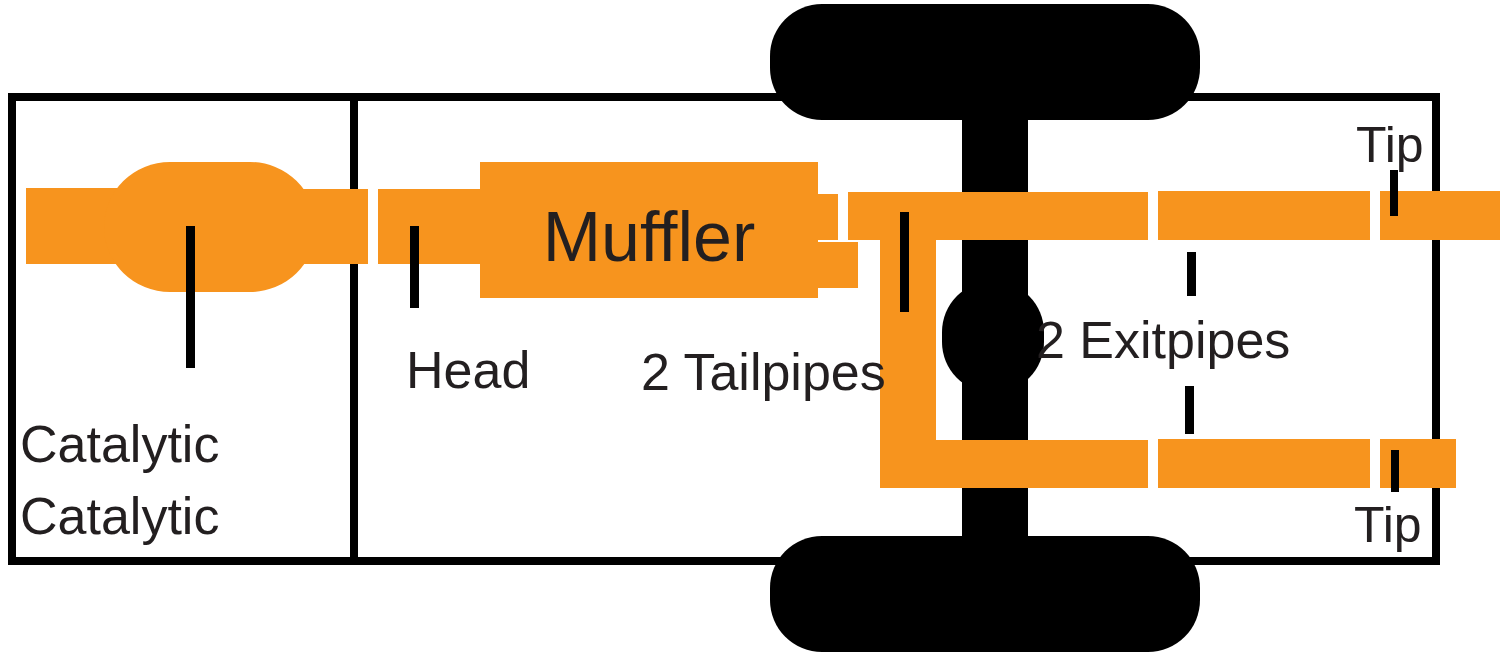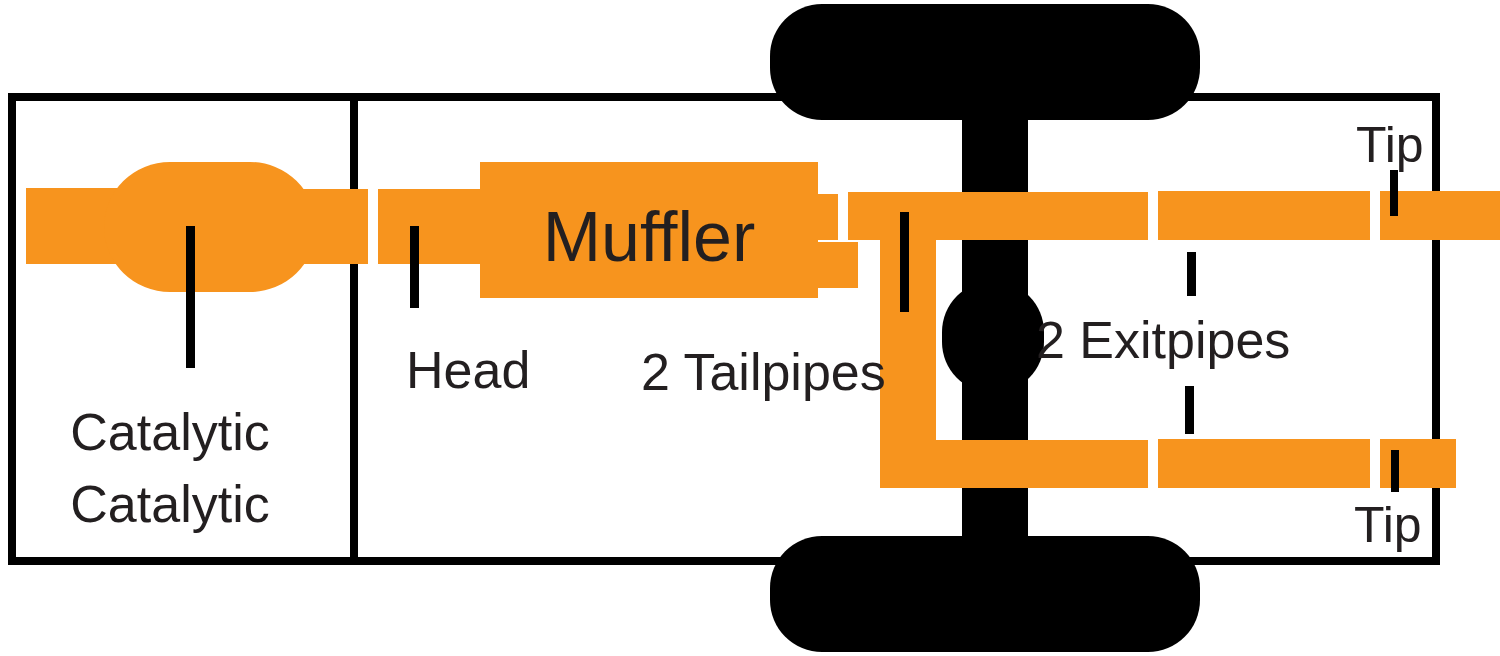--- a/index.html
+++ b/index.html
@@ -52,21 +52,21 @@
   .pointer{background:var(--outline-black);z-index:4;}
   .ptr-cat{left:186px;top:226px;width:9px;height:142px;}
   .ptr-head{left:410px;top:226px;width:9px;height:82px;}
   .ptr-tail{left:900px;top:212px;width:9px;height:100px;}
   .ptr-exit-top{left:1187px;top:252px;width:9px;height:44px;}
   .ptr-exit-bottom{left:1185px;top:386px;width:9px;height:48px;}
   .ptr-tip-top{left:1390px;top:170px;width:8px;height:46px;}
   .ptr-tip-bottom{left:1391px;top:450px;width:8px;height:42px;}
   
   .lbl{z-index:5;font-size:52px;line-height:1.0;white-space:nowrap;}
-  .lbl-catalytic{left:20px;top:396px;width:300px;text-align:center;line-height:72px;}
+  .lbl-catalytic{left:20px;top:408px;width:300px;line-height:72px;}
   .lbl-head{left:406px;top:330px;width:220px;text-align:left;line-height:80px;}
   .lbl-muffler{left:480px;top:202px;width:338px;text-align:center;font-size:70px;}
   .lbl-tailpipes{left:593px;top:346px;margin-left:48px;}
   .lbl-exitpipes{left:1036px;top:314px;}
   .lbl-tip-top{left:1356px;top:120px;font-size:50px;}
   .lbl-tip-bottom{left:1354px;top:500px;font-size:50px;}
   .lbl span{display:block;}
 </style>
 </head>
 <body>

